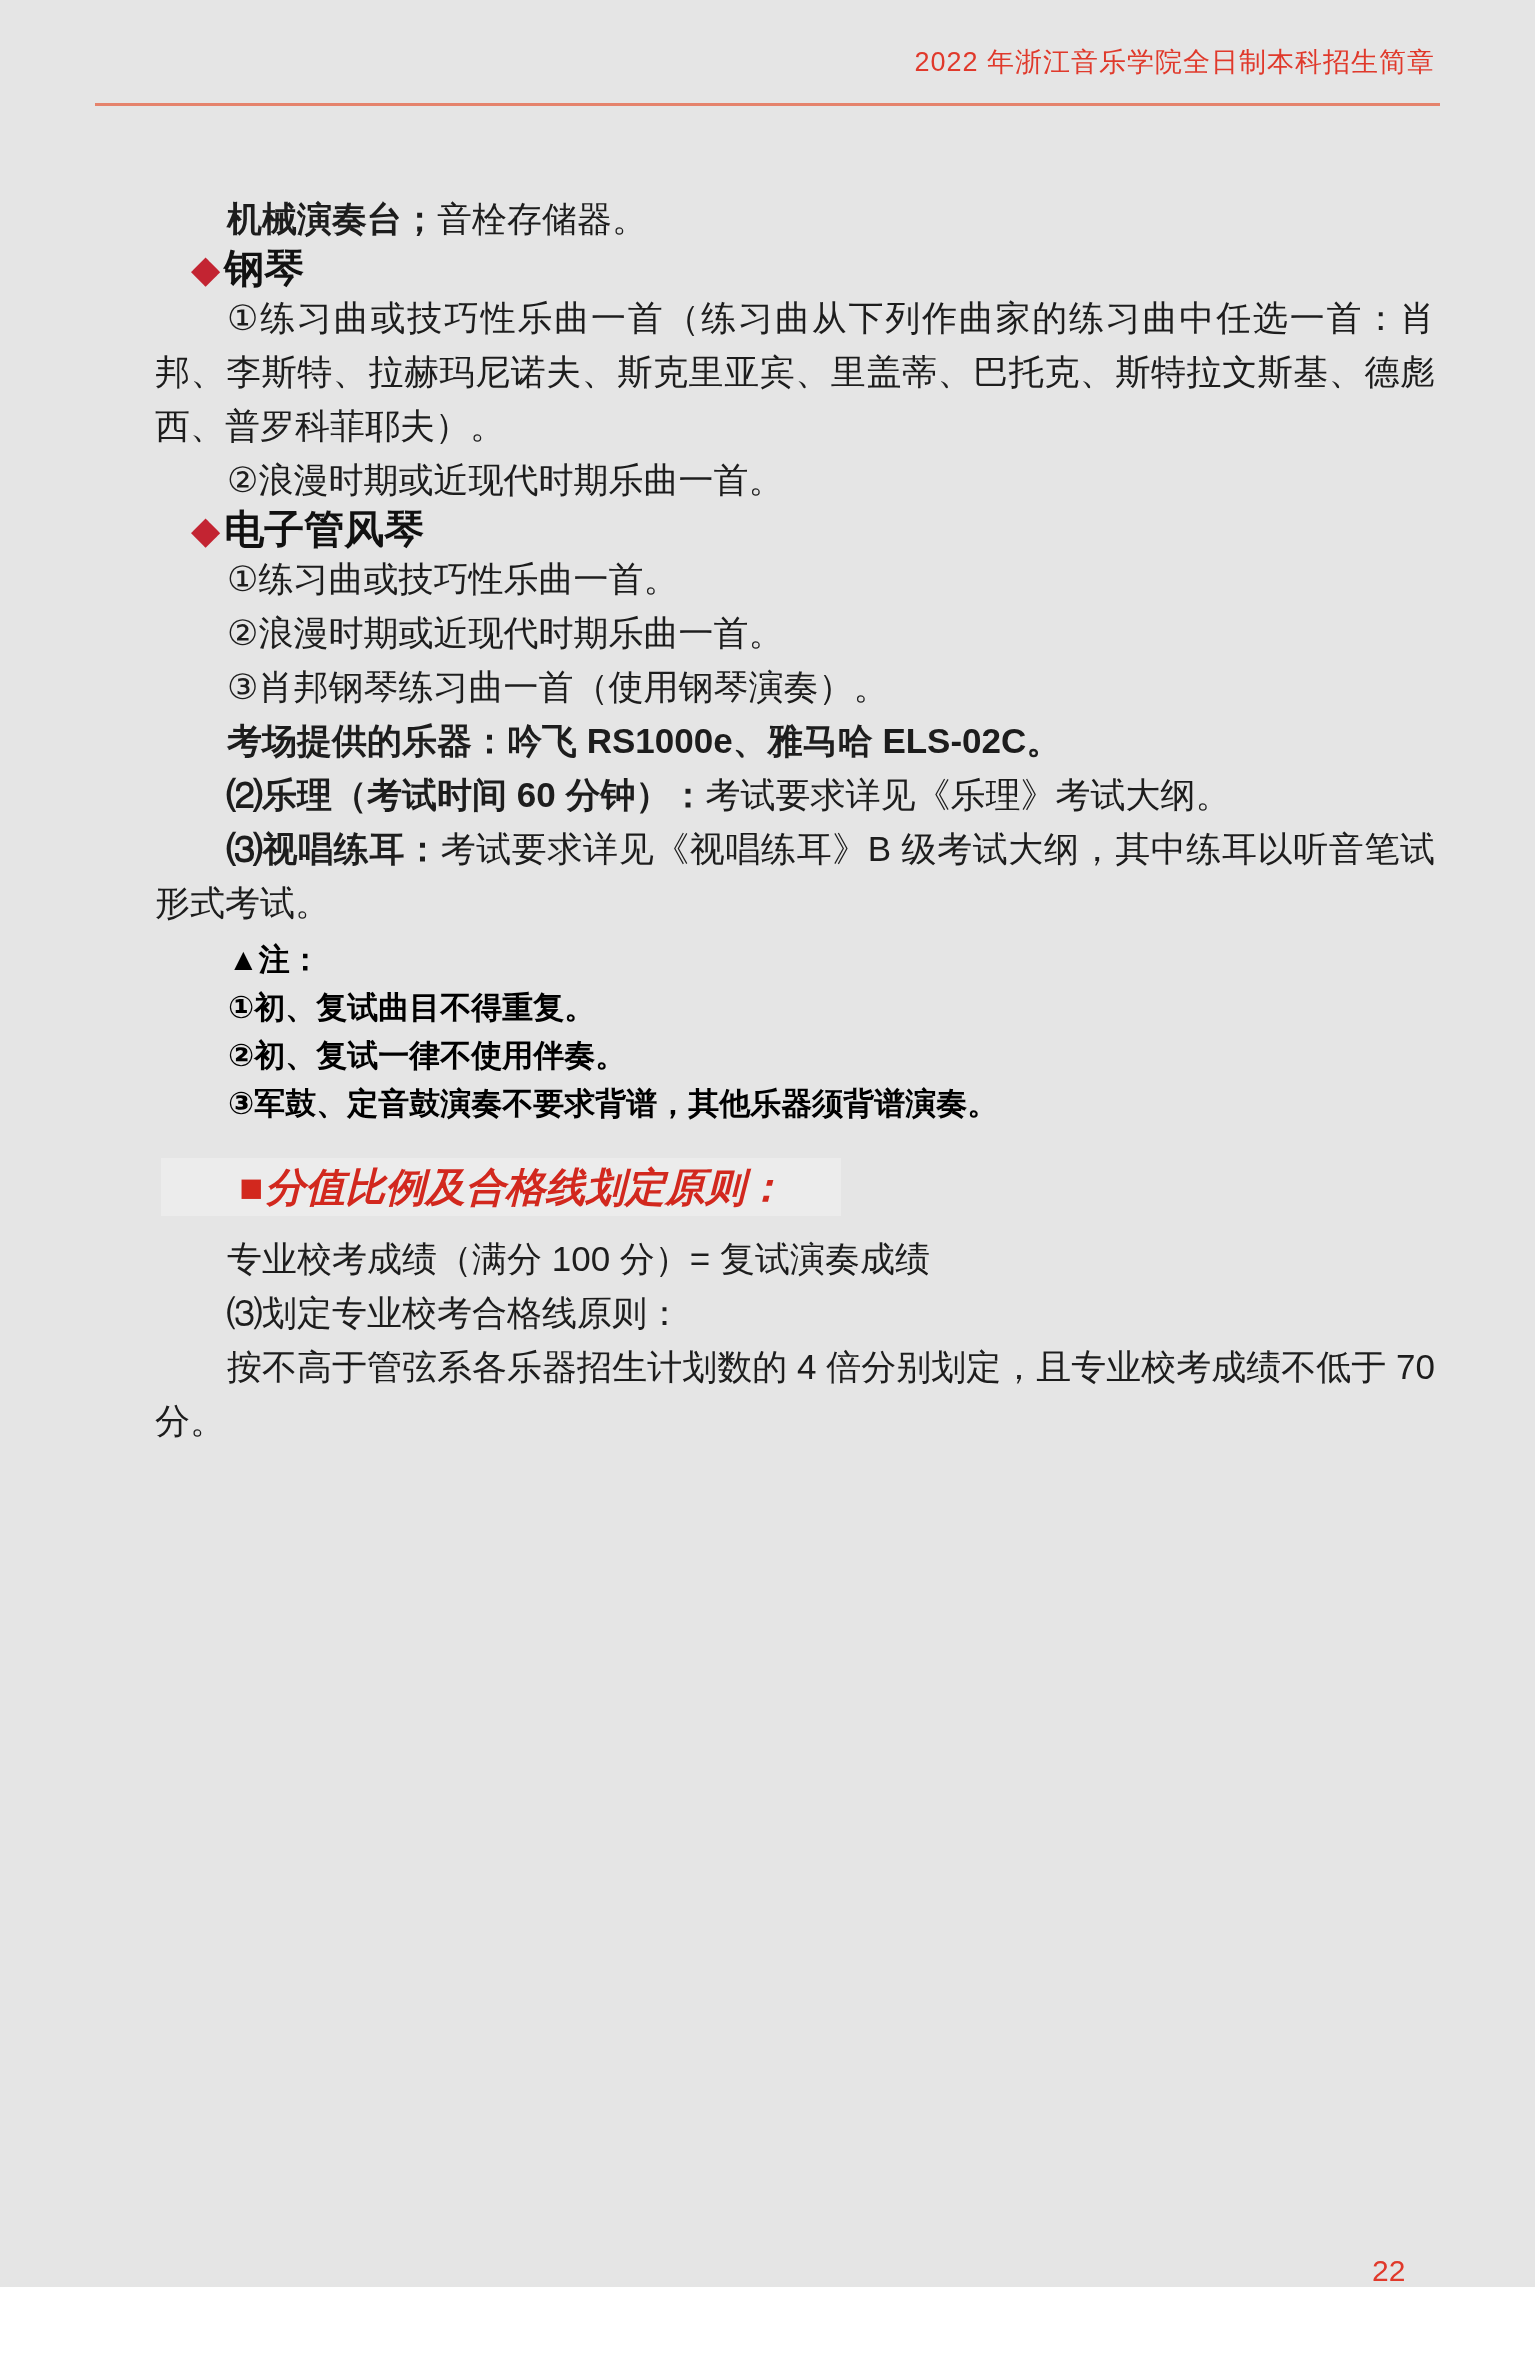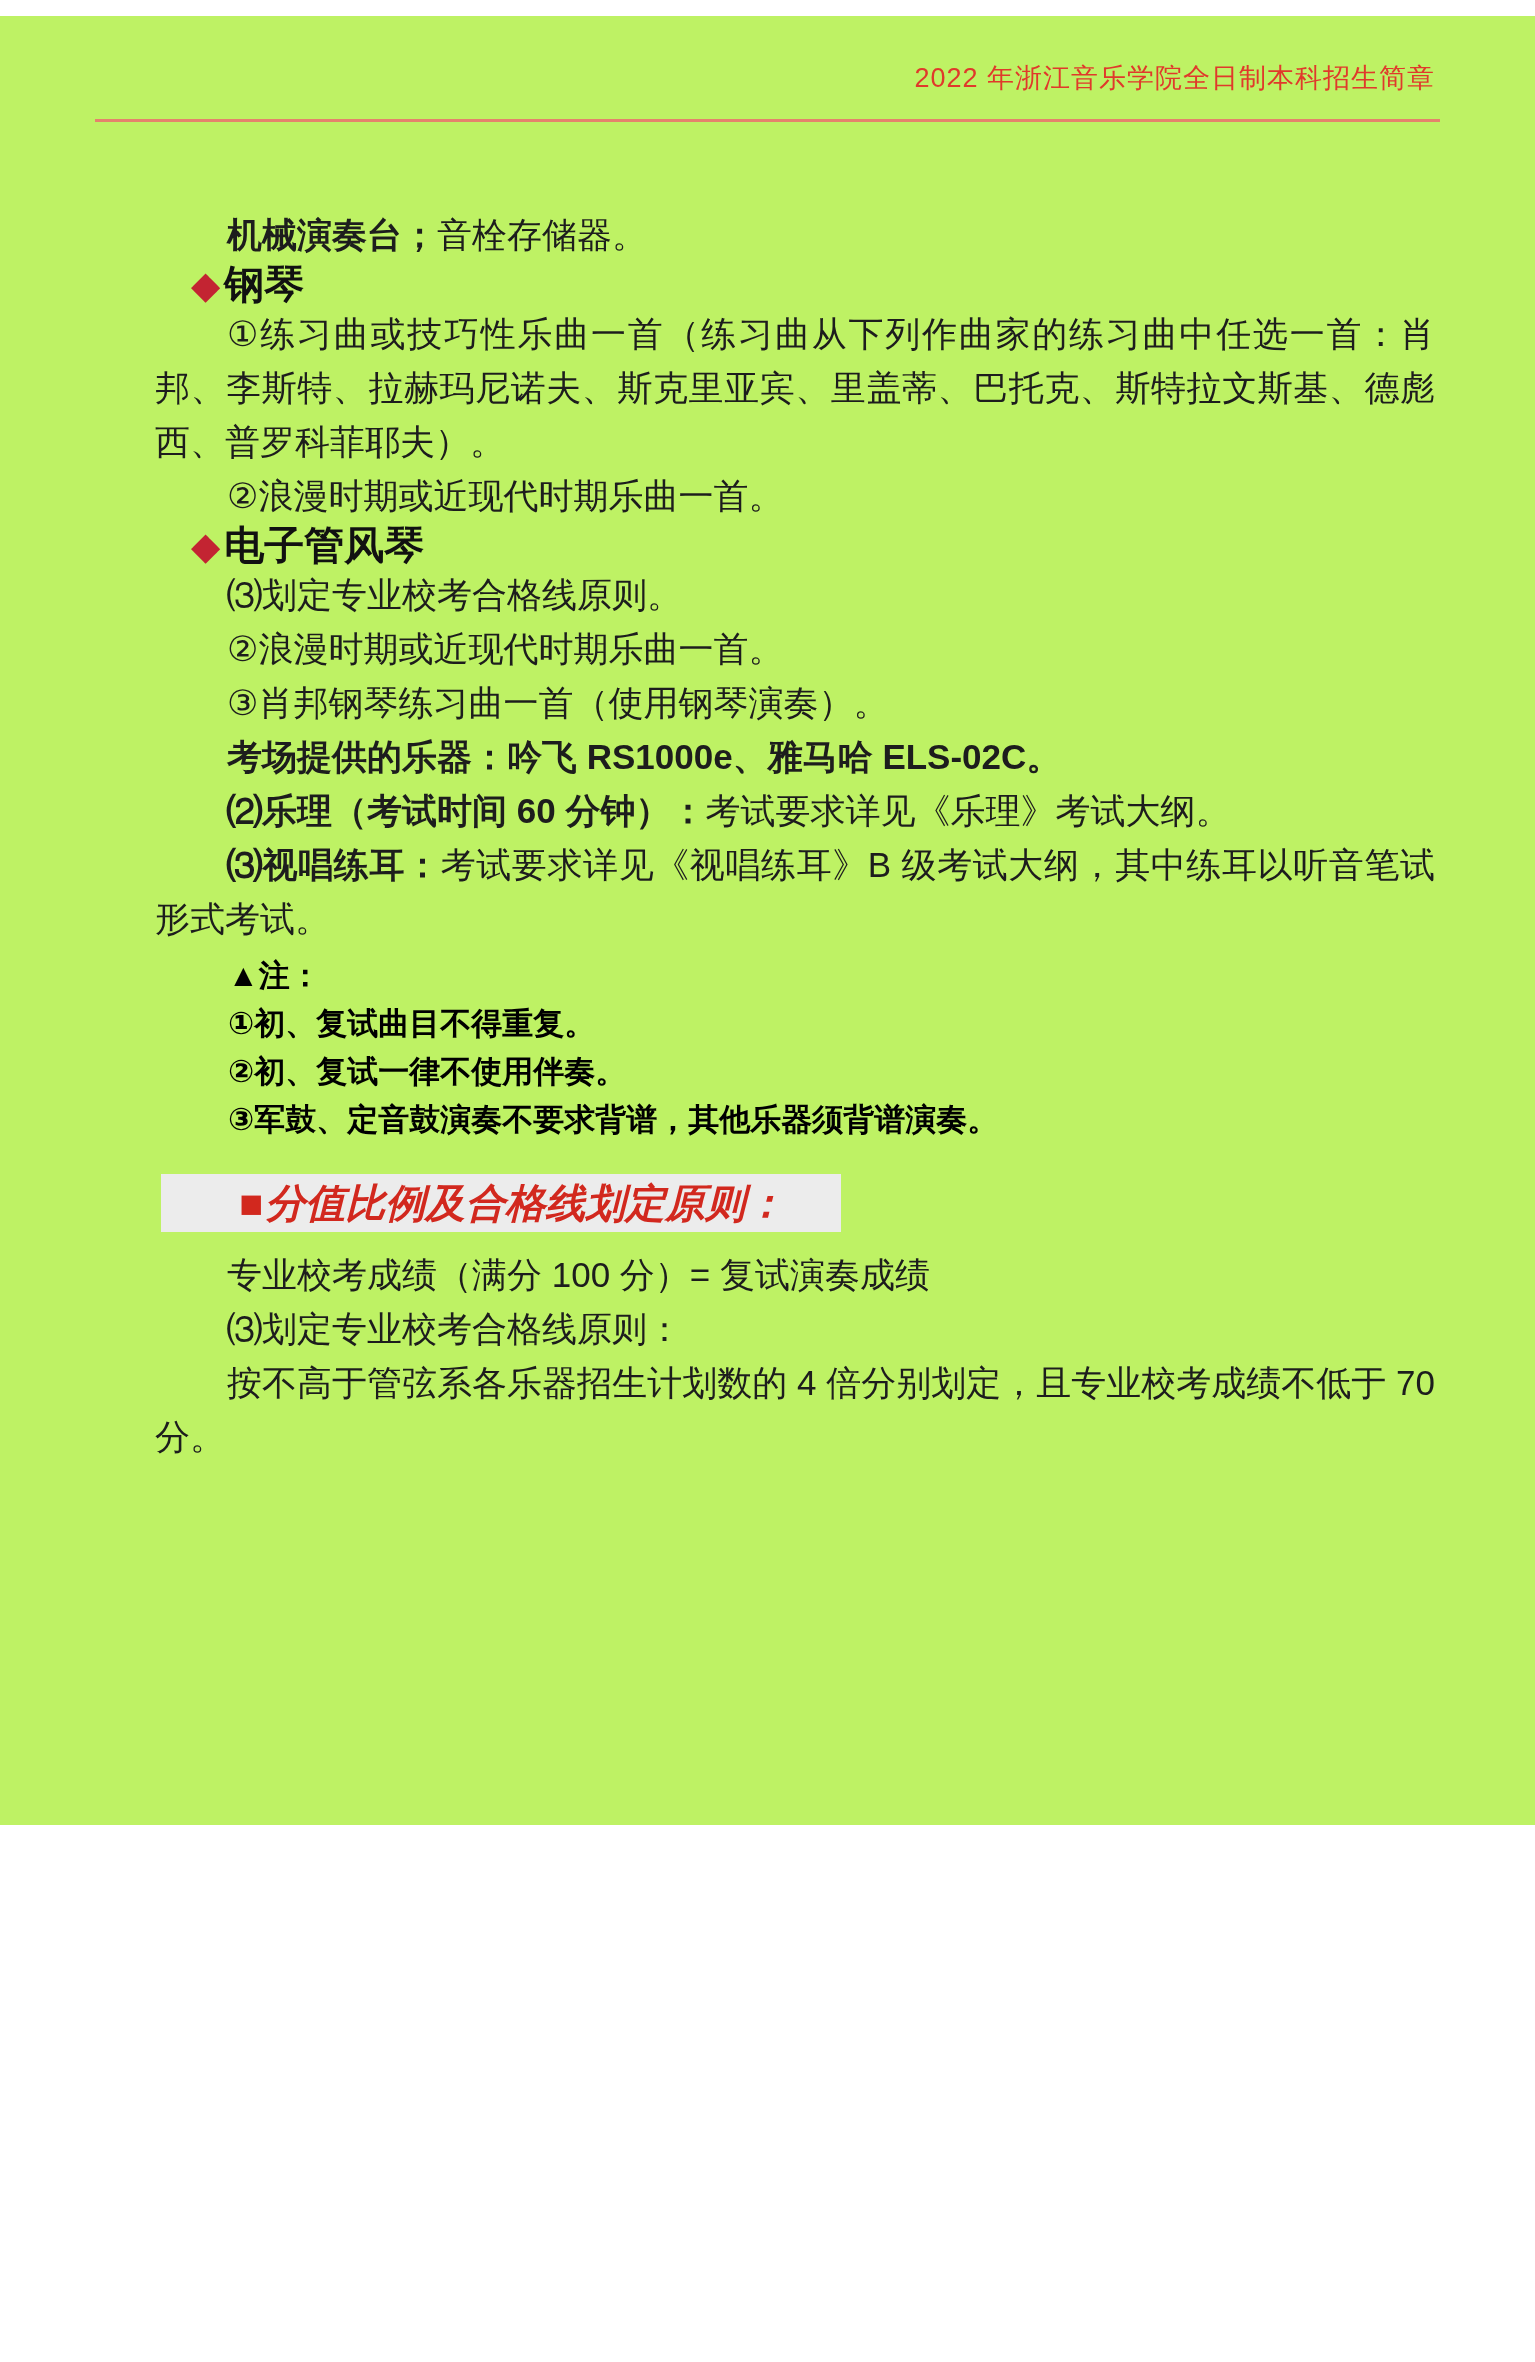--- a/index.html
+++ b/index.html
@@ -1,23 +1,22 @@
 <!DOCTYPE html>
 <html><head>
 <meta charset="utf-8">
 <style>
   html,body{margin:0;padding:0;background:#ffffff;}
   .page{
     position:relative;
-    width:1535px;height:1809px;
-    background:#bef264;
+    width:1535px;height:2287px;
+    background:#e5e5e5;
     font-family:"Liberation Sans","DejaVu Sans",sans-serif;
     color:#1d1d1d;
     overflow:hidden;
-    margin-top:16px;
   }
   
   .header-title{
     position:absolute;top:46px;right:100px;
     font-size:27px;line-height:32px;
     color:#e0392b;letter-spacing:1px;white-space:nowrap;
   }
   .header-rule{
     position:absolute;top:103px;left:95px;right:95px;height:3px;
     background:#e5836c;
@@ -75,21 +74,21 @@
 
     <p class="body indent"><span class="b">机械演奏台；</span><span>音栓存储器。</span></p>
 
     <h3 class="instrument-heading"><span class="diamond">◆</span><span>钢琴</span></h3>
 
     <p class="body indent">①练习曲或技巧性乐曲一首（练习曲从下列作曲家的练习曲中任选一首：肖邦、李斯特、拉赫玛尼诺夫、斯克里亚宾、里盖蒂、巴托克、斯特拉文斯基、德彪西、普罗科菲耶夫）。</p>
     <p class="body indent">②浪漫时期或近现代时期乐曲一首。</p>
 
     <h3 class="instrument-heading"><span class="diamond">◆</span><span>电子管风琴</span></h3>
 
-    <p class="body indent">⑶划定专业校考合格线原则。</p>
+    <p class="body indent">①练习曲或技巧性乐曲一首。</p>
     <p class="body indent">②浪漫时期或近现代时期乐曲一首。</p>
     <p class="body indent">③肖邦钢琴练习曲一首（使用钢琴演奏）。</p>
 
     <p class="body indent b">考场提供的乐器：吟飞 RS1000e、雅马哈 ELS-02C。</p>
 
     <p class="body indent"><span class="b">⑵乐理（考试时间 60 分钟）：</span><span>考试要求详见《乐理》考试大纲。</span></p>
 
     <p class="body indent"><span class="b">⑶视唱练耳：</span><span>考试要求详见《视唱练耳》B 级考试大纲，其中练耳以听音笔试形式考试。</span></p>
 
     <div class="notes">

